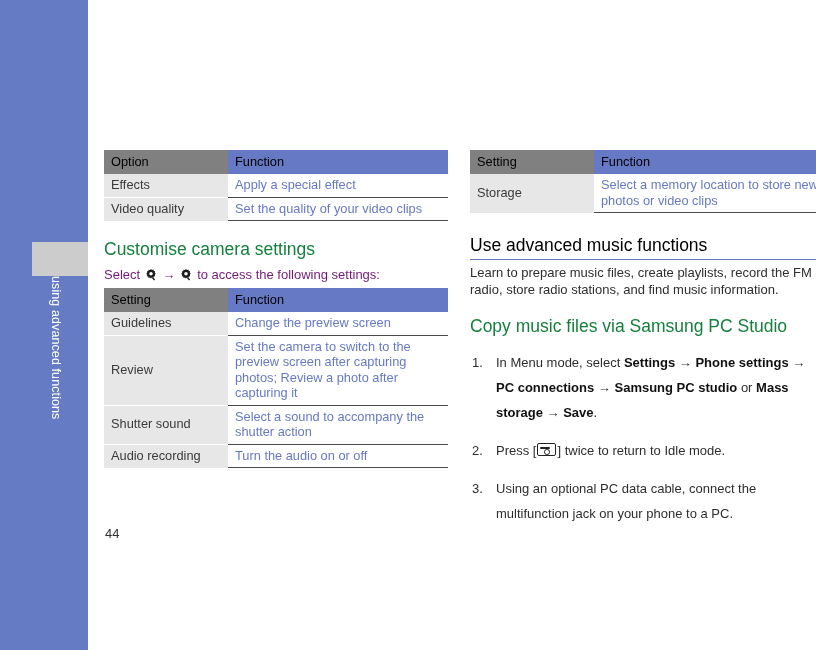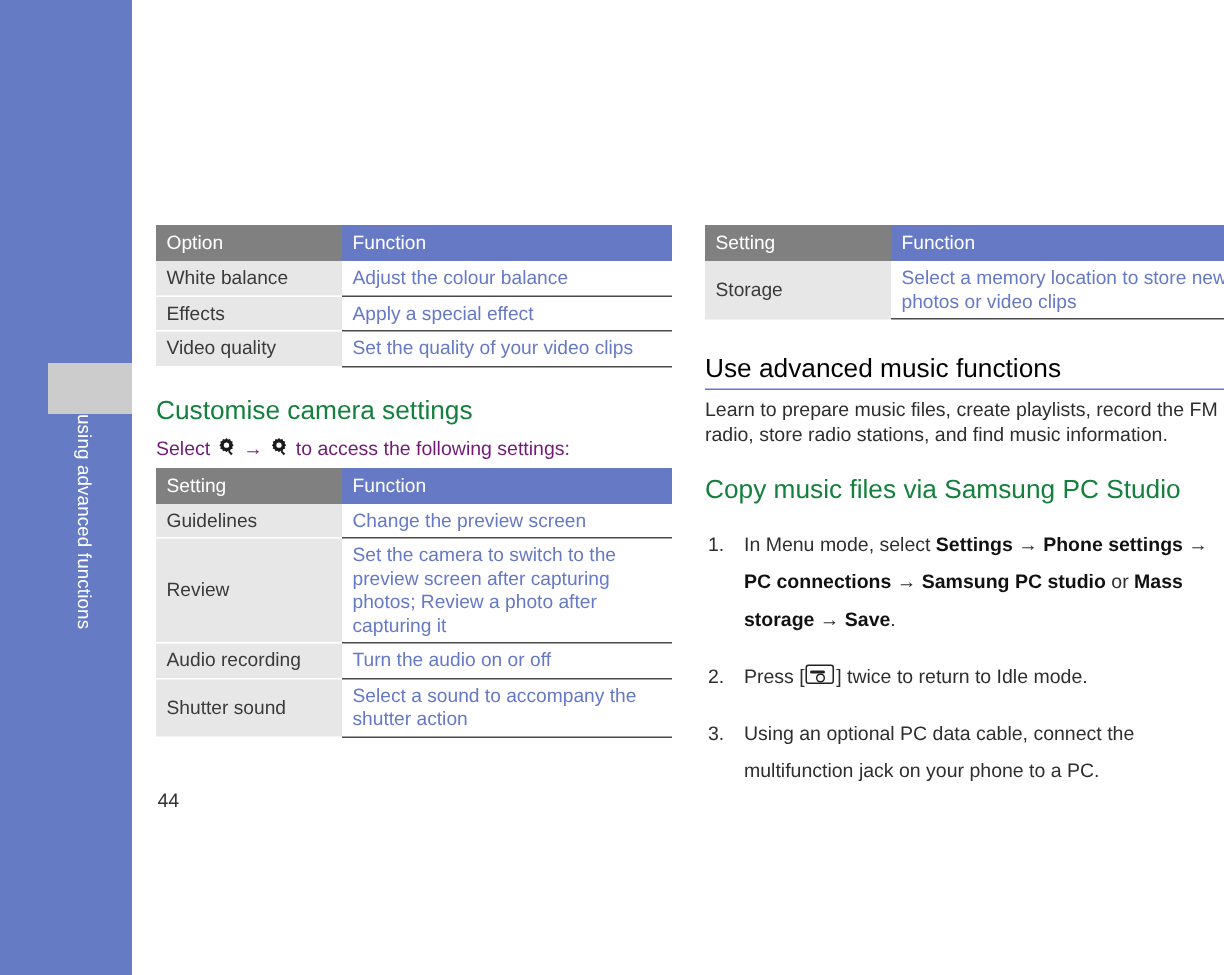--- a/index.html
+++ b/index.html
@@ -73,21 +73,21 @@
   }
   table.spec th,
   table.spec td {
     text-align: left;
     vertical-align: middle;
     padding: 3px 7px 4px 7px;
     font-size: 12.8px;
     line-height: 15.5px;
   }
   table.spec th {
-    color: #ffffff;
+    color: #000000;
     font-weight: normal;
     font-size: 12.8px;
     padding-top: 3px;
     padding-bottom: 3px;
     height: 18px;
   }
   table.spec th.k { background: #808080; }
   table.spec th.v { background: #6679C4; }
 
   table.spec td.k {
@@ -227,24 +227,20 @@
         <col style="width:124px">
         <col style="width:220px">
       </colgroup>
     <thead>
       <tr>
         <th class="k">Option</th>
         <th class="v">Function</th>
       </tr>
     </thead>
     <tbody>
-      <tr>
-        <td class="k">White balance</td>
-        <td class="v">Adjust the colour balance</td>
-      </tr>
       <tr>
         <td class="k">Effects</td>
         <td class="v">Apply a special effect</td>
       </tr>
       <tr>
         <td class="k">Video quality</td>
         <td class="v">Set the quality of your video clips</td>
       </tr>
     </tbody>
   </table>
@@ -285,26 +281,26 @@
     <tbody>
       <tr>
         <td class="k">Guidelines</td>
         <td class="v">Change the preview screen</td>
       </tr>
       <tr>
         <td class="k">Review</td>
         <td class="v">Set the camera to switch to the preview screen after capturing photos; Review a photo after capturing it</td>
       </tr>
       <tr>
+        <td class="k">Shutter sound</td>
+        <td class="v">Select a sound to accompany the shutter action</td>
+      </tr>
+      <tr>
         <td class="k">Audio recording</td>
         <td class="v">Turn the audio on or off</td>
-      </tr>
-      <tr>
-        <td class="k">Shutter sound</td>
-        <td class="v">Select a sound to accompany the shutter action</td>
       </tr>
     </tbody>
   </table>
 
 </div>
 
 <div class="column" id="col-right">
 
   <div id="table-storage-wrap">
     <table class="spec" id="table-storage">

